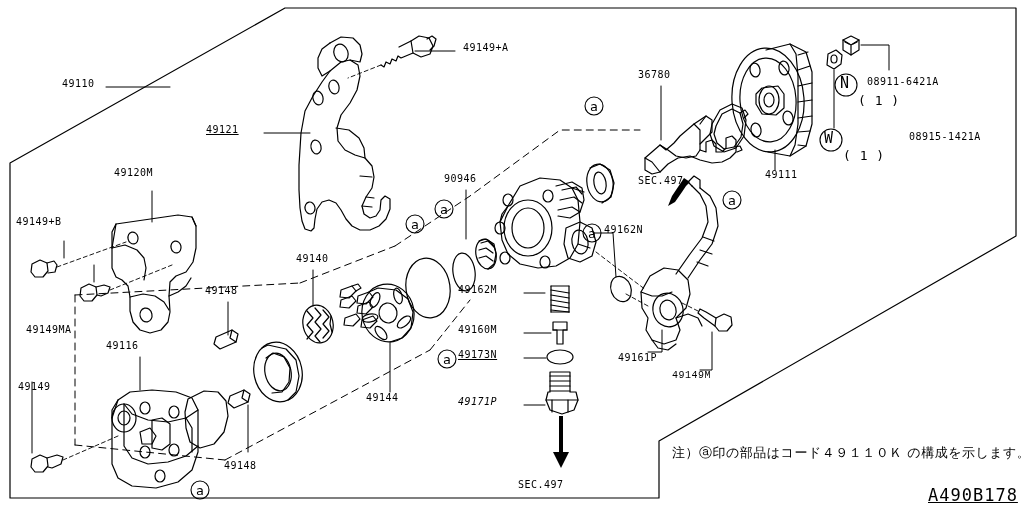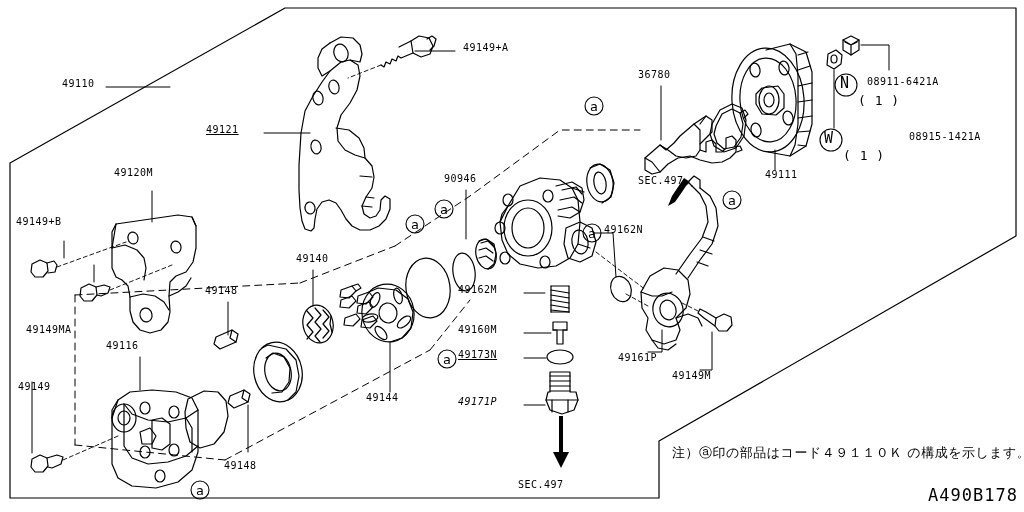--- a/index.html
+++ b/index.html
@@ -7,21 +7,21 @@
        font-family:"DejaVu Sans Mono","Liberation Mono",monospace;}
   #stage{position:relative;width:1024px;height:512px;background:#fff;}
   svg{display:block;position:absolute;top:0;left:0;}
   .lbl{position:absolute;color:#000;white-space:nowrap;
        font-family:"DejaVu Sans Mono","Liberation Mono",monospace;
        font-size:10px;letter-spacing:0.5px;line-height:1;}
   .lbl.sm{font-size:13px;}
   .note{position:absolute;font-family:"DejaVu Sans","Liberation Sans",sans-serif;
         font-size:13px;color:#000;white-space:nowrap;letter-spacing:0.5px;}
   .dwg{position:absolute;font-family:"DejaVu Sans Mono","Liberation Mono",monospace;
-       font-size:17px;color:#000;letter-spacing:1px;}
+       font-size:17px;color:#000;letter-spacing:1px;text-decoration:underline;}
 </style>
 </head>
 <body>
 
 <div id="stage">
 
 <svg width="1024" height="512" viewBox="0 0 1024 512">
   <g fill="none" stroke="#000" stroke-width="1.2" stroke-linejoin="round" stroke-linecap="round">
 
     <g>
@@ -377,21 +377,21 @@
 <div class="lbl" style="left:366px; top:393px;">49144</div>
 <div class="lbl" style="left:444px; top:174px;">90946</div>
 <div class="lbl" style="left:638px; top:70px;">36780</div>
 <div class="lbl" style="left:765px; top:170px;">49111</div>
 <div class="lbl" style="left:604px; top:225px;">49162N</div>
 <div class="lbl" style="left:458px; top:285px;">49162M</div>
 <div class="lbl" style="left:458px; top:325px;">49160M</div>
 <div class="lbl" style="left:458px; top:350px;text-decoration:underline;">49173N</div>
 <div class="lbl" style="left:458px; top:397px;font-style:italic;">49171P</div>
 <div class="lbl" style="left:618px; top:353px;">49161P</div>
-<div class="lbl" style="left:672px; top:371px;">49149M</div>
+<div class="lbl" style="left:672px; top:371px;font-family:Liberation Mono, monospace;">49149M</div>
 
 <div class="lbl" style="left:638px; top:176px;">SEC.497</div>
 <div class="lbl" style="left:518px; top:480px;">SEC.497</div>
 
 <div class="lbl" style="left:858px; top:77px;padding-left:9px;">08911-6421A</div>
 <div class="lbl sm" style="left:858px;top:94px;">( 1 )</div>
 <div class="lbl" style="left:867px; top:132px;padding-left:42px;">08915-1421A</div>
 <div class="lbl sm" style="left:843px;top:149px;">( 1 )</div>
 
 <div class="lbl" style="left:840px; top:76px; font-size:15px;">N</div>

